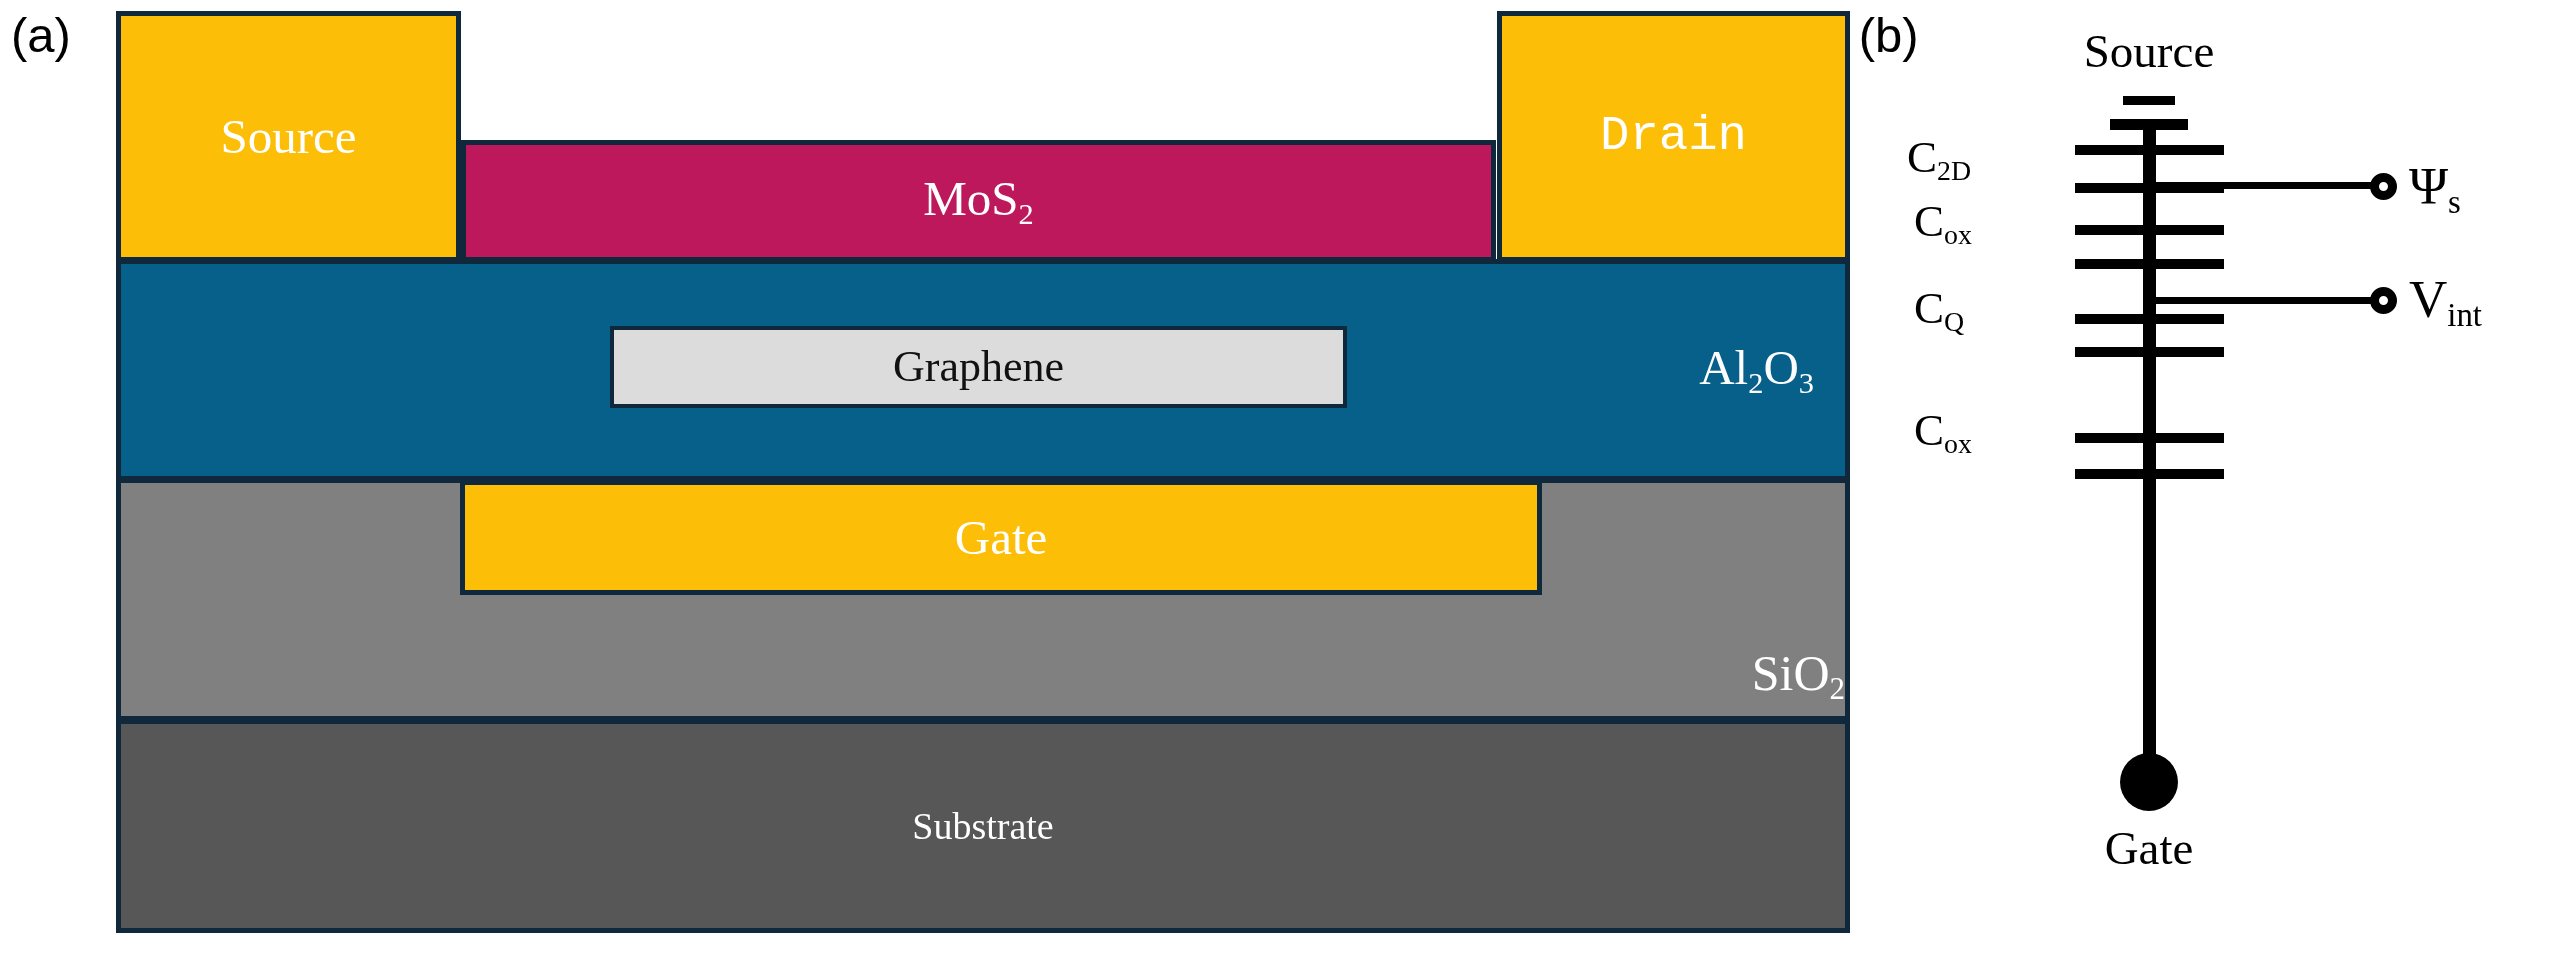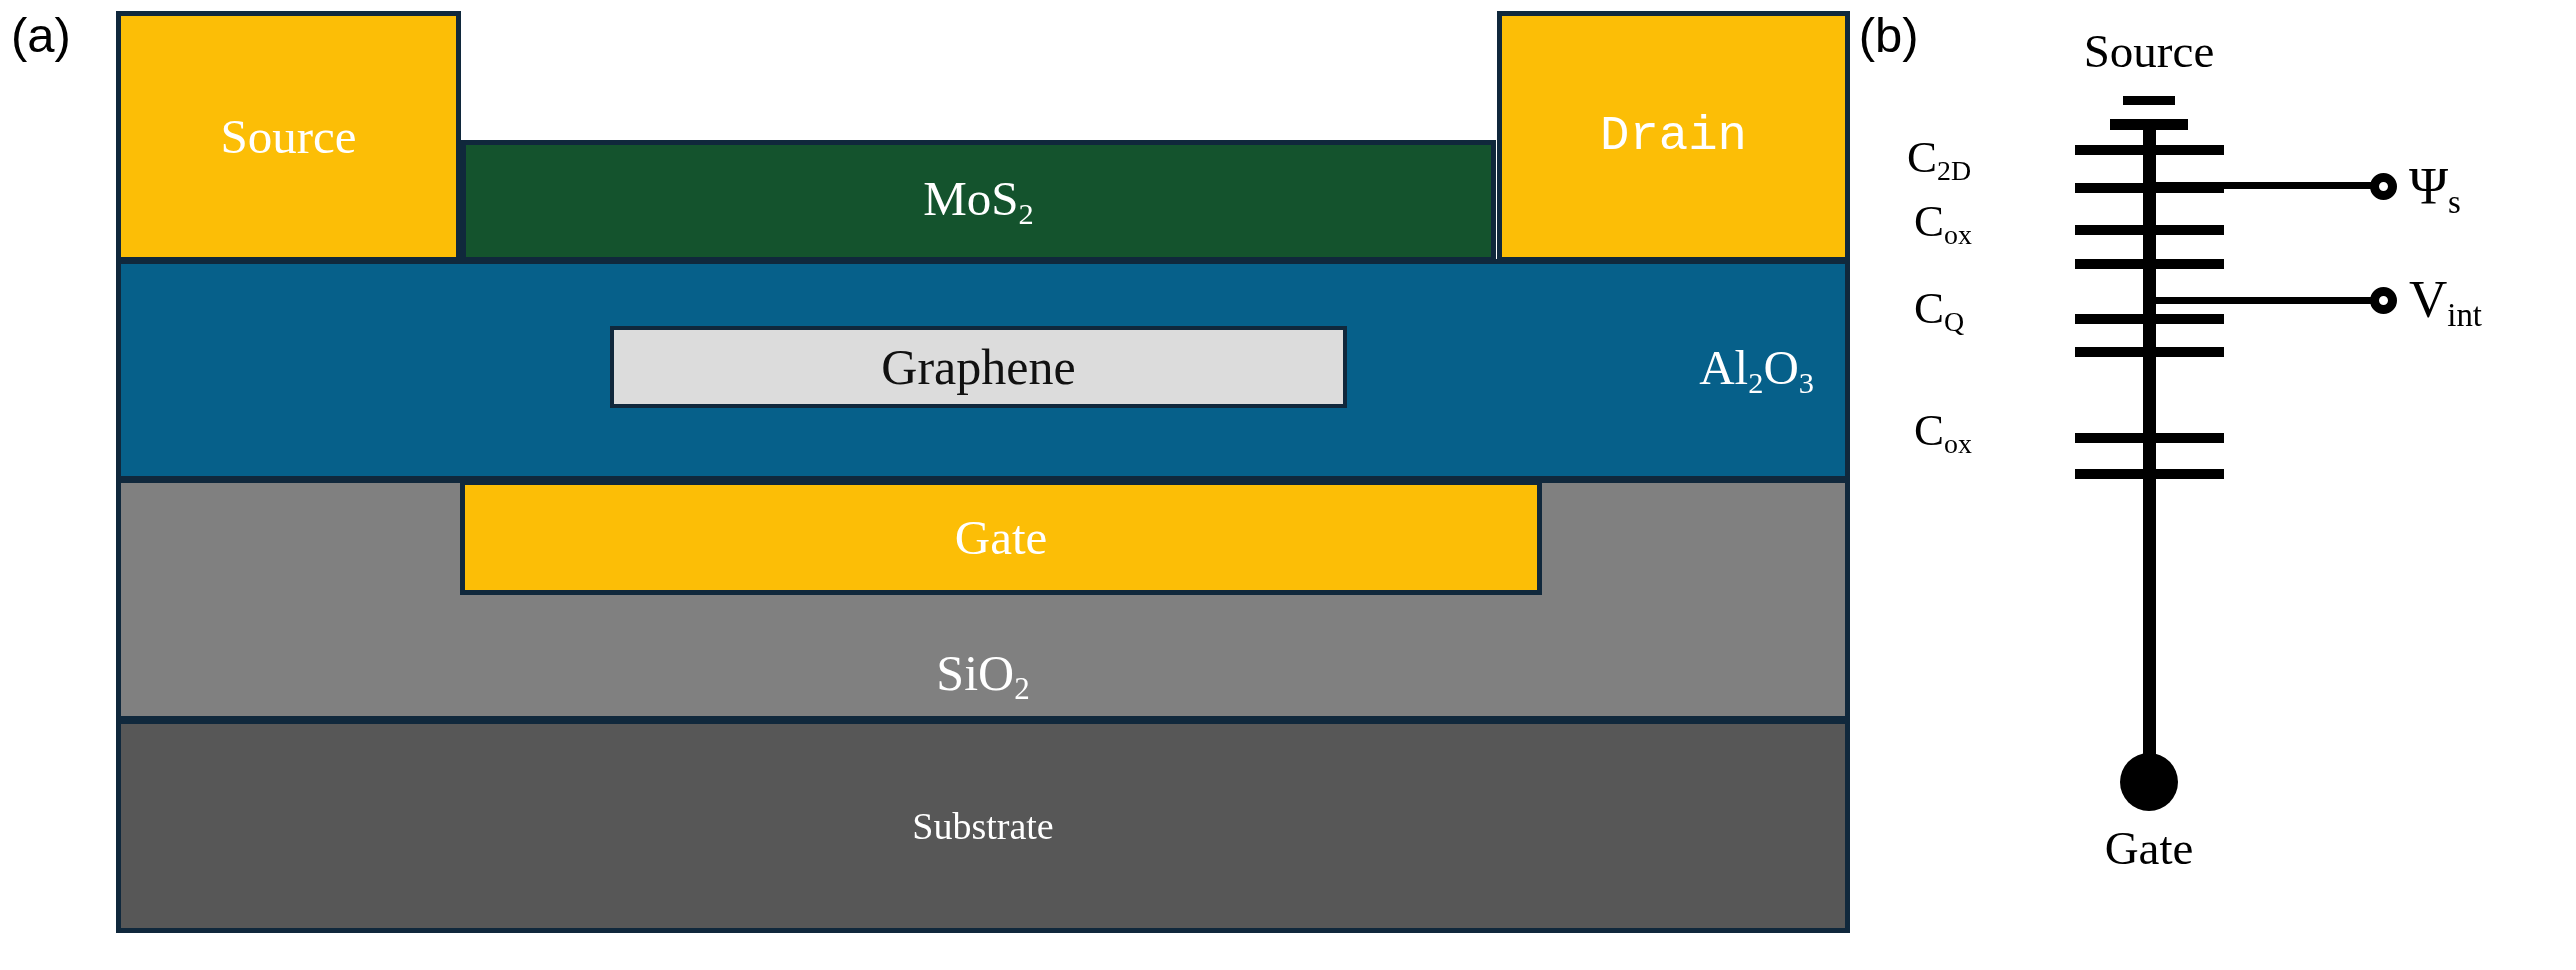--- a/index.html
+++ b/index.html
@@ -37,38 +37,38 @@
 
 <div id="panel-a">
 
   <div class="panel-label" style="left:11px;top:11px;">(a)</div>
 
   <div class="blk" style="left:116px;top:719px;width:1734px;height:214px;background:#575757;">
     <span class="lbl-white" style="font-size:38px;">Substrate</span>
   </div>
 
   <div class="blk" style="left:116px;top:478px;width:1734px;height:243px;background:#808080;
-              align-items:flex-end;padding-bottom:12.6px;">
+              align-items:flex-end;padding-bottom:12.6px;justify-content:flex-end;">
     <span class="lbl-white" style="font-size:50px;"><span>SiO</span><sub>2</sub></span>
   </div>
 
   <div class="blk" style="left:460px;top:480px;width:1082px;height:115px;background:#FCBE06;">
     <span class="lbl-white" style="font-size:49px;">Gate</span>
   </div>
 
   <div class="blk" style="left:116px;top:259px;width:1734px;height:222px;background:#06608A;
               justify-content:flex-end;padding-right:31px;">
     <span class="lbl-white" style="font-size:49px;"><span>Al</span><sub>2</sub><span>O</span><sub>3</sub></span>
   </div>
 
   <div class="blk" style="left:610px;top:326px;width:737px;height:82px;background:#DCDCDC;border-width:4.7px;">
-    <span class="lbl-black" style="font-size:50px;">Graphene</span>
+    <span class="lbl-black" style="font-size:44px;">Graphene</span>
   </div>
 
-  <div class="blk" style="left:461px;top:140px;width:1035px;height:122px;background:#14532d;">
+  <div class="blk" style="left:461px;top:140px;width:1035px;height:122px;background:#be185d;">
     <span class="lbl-white" style="font-size:49px;"><span>MoS</span><sub>2</sub></span>
   </div>
 
   <div class="blk" style="left:116px;top:11px;width:345px;height:251px;background:#FCBE06;">
     <span class="lbl-white" style="font-size:49px;">Source</span>
   </div>
 
   <div class="blk" style="left:1497px;top:11px;width:353px;height:251px;background:#FCBE06;">
     <span class="lbl-white" style="font-size:49px;font-family:Liberation Mono, monospace;">Drain</span>
   </div>

